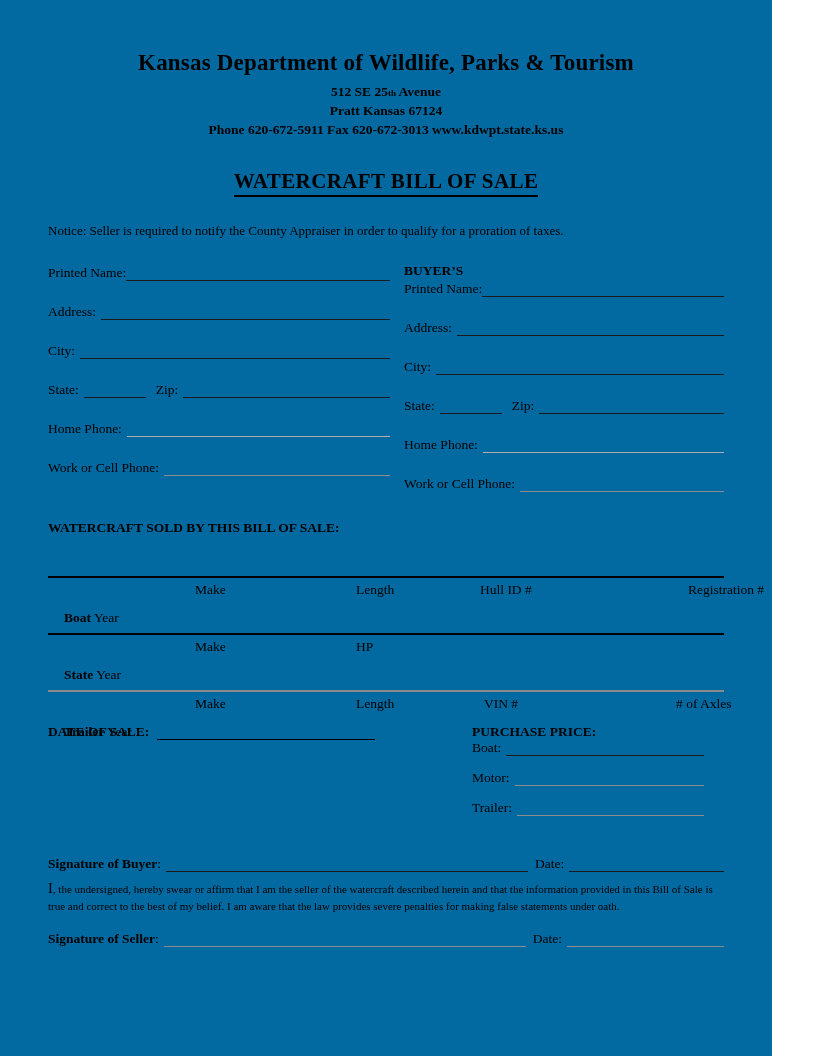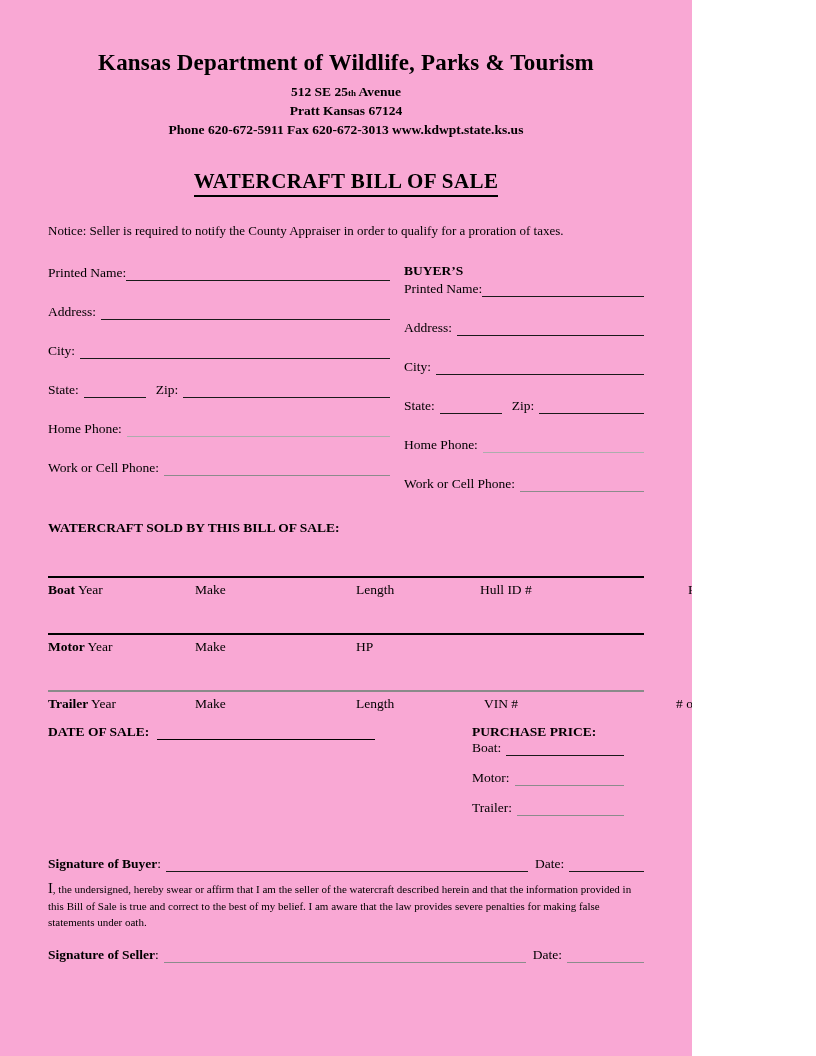--- a/index.html
+++ b/index.html
@@ -1,23 +1,23 @@
 <!DOCTYPE html>
 <html><head>
 <meta charset="utf-8">
 <style>
   html,body { margin:0; padding:0; background:#ffffff; }
   .page {
-    width:692px; height:1056px;
+    width:772px; height:1056px;
     box-sizing:border-box;
     padding:50px 48px 0 48px;
     font-family:"Liberation Serif", serif;
     color:#000;
     position:relative;
-    background:#f9a8d4;
+    background:#0369a1;
     overflow:hidden;
   }
   
   .org { font-size:23px; font-weight:bold; text-align:center; margin:0 0 6px 0; letter-spacing:0.2px; }
   .addr-line { font-size:13.5px; font-weight:bold; text-align:center; line-height:1.42; }
   .ord { font-size:9px; }
   .title-wrap { text-align:center; margin-top:30px; }
   .form-title {
     display:inline-block; font-size:21px; font-weight:bold;
     border-bottom:2.5px solid #000; padding-bottom:1px; letter-spacing:0.4px;
@@ -36,21 +36,21 @@
   .line.gray { border-bottom-color:#adadad; }
   .line.mid  { border-bottom-color:#8c8c8c; }
   .line-short { flex:none; width:62px; border-bottom:1.3px solid #1a1a1a; height:15px; margin-left:5px; }
   .zip-lbl { margin-left:10px; }
   
   .wc-title { font-weight:bold; font-size:13.5px; margin-top:28px; }
   .wc-table { margin-top:40px; }
   .wc-row { position:relative; border-top:2px solid #000; height:55px; font-size:13.5px; }
   .wc-row.trailer-row { border-top-color:#8a8a8a; height:26px; }
   .wc-row .c { position:absolute; top:4px; white-space:nowrap; }
-  .c0 { left:0; } .c1 { left:147px; } .c2 { left:308px; } .c3 { left:432px; } .c4 { left:640px; }
+  .c0 { left:16px;margin-top:28px; } .c1 { left:147px; } .c2 { left:308px; } .c3 { left:432px; } .c4 { left:640px; }
   .trailer-row .c3 { left:436px; } .trailer-row .c4 { left:628px; }
   .b { font-weight:bold; }
   
   .sale-section { display:flex; margin-top:6px; font-size:13.5px;gap:40px; }
   .sale-left { width:384px; }
   .date-field { display:flex; align-items:flex-end; }
   .date-field .lbl { font-weight:bold; }
   .date-line { width:218px; border-bottom:1.6px solid #000; height:15px; margin-left:8px; flex:none; }
   .price-col { flex:1; padding-right:20px; }
   .price-header { font-weight:bold; }
@@ -151,21 +151,21 @@
 
   <div class="wc-table">
     <div class="wc-row">
       <span class="c c0"><span class="b">Boat</span> <span>Year</span></span>
       <span class="c c1">Make</span>
       <span class="c c2">Length</span>
       <span class="c c3">Hull ID #</span>
       <span class="c c4">Registration #</span>
     </div>
     <div class="wc-row">
-      <span class="c c0"><span class="b">Motor</span> <span>Year</span></span>
+      <span class="c c0"><span class="b">State</span> <span>Year</span></span>
       <span class="c c1">Make</span>
       <span class="c c2">HP</span>
     </div>
     <div class="wc-row trailer-row">
       <span class="c c0"><span class="b">Trailer</span> <span>Year</span></span>
       <span class="c c1">Make</span>
       <span class="c c2">Length</span>
       <span class="c c3">VIN #</span>
       <span class="c c4"># of Axles</span>
     </div>

